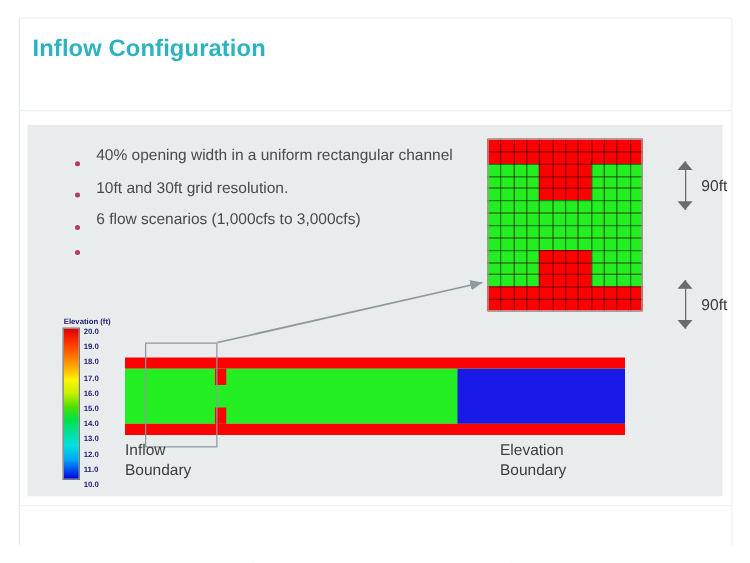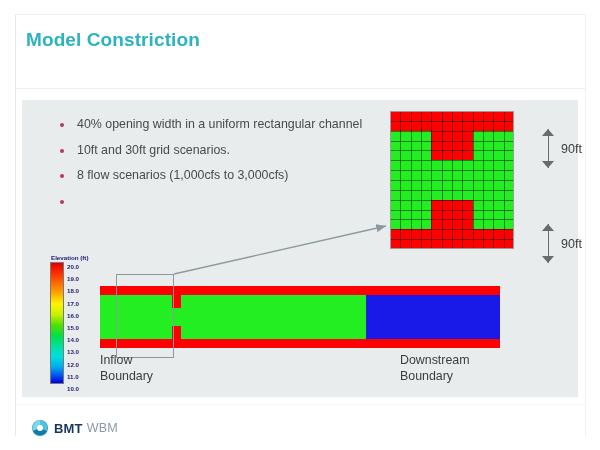--- a/index.html
+++ b/index.html
@@ -29,21 +29,21 @@
   }
 
   
   .panel{
     position:absolute;left:22px;top:100px;width:556px;height:297px;
     background:#e8eced;
   }
 
   
   .bullets{position:absolute;left:38px;top:16px;width:330px;}
-  .bullet{display:flex;align-items:flex-start;margin-bottom:9px;}
+  .bullet{display:flex;align-items:flex-end;margin-bottom:9px;}
   .bullet .dot{
     width:4px;height:4px;border-radius:50%;background:#b33a5c;
     margin:7px 13px 0 0;flex:0 0 auto;
   }
   .bullet .btxt{
     font-size:12.4px;color:#4a4a4a;line-height:16.5px;
   }
 
   
   .mesh-wrap{position:absolute;left:368px;top:11px;}
@@ -114,38 +114,38 @@
 </head>
 <body>
 
 <div class="slide">
 
   <div class="frame-left"></div>
   <div class="frame-top"></div>
   <div class="frame-right"></div>
 
   <div class="title-block">
-    <div class="title-line2">Model Constriction</div>
+    <div class="title-line2">Inflow Configuration</div>
   </div>
   <div class="title-divider"></div>
 
   <div class="panel">
 
     <div class="bullets">
       <div class="bullet">
         <span class="dot"></span>
         <span class="btxt">40% opening width in a uniform rectangular channel</span>
       </div>
       <div class="bullet">
         <span class="dot"></span>
-        <span class="btxt">10ft and 30ft grid scenarios.</span>
+        <span class="btxt">10ft and 30ft grid resolution.</span>
       </div>
       <div class="bullet">
         <span class="dot"></span>
-        <span class="btxt">8 flow scenarios (1,000cfs to 3,000cfs)</span>
+        <span class="btxt">6 flow scenarios (1,000cfs to 3,000cfs)</span>
       </div>
       <div class="bullet">
         <span class="dot"></span>
       </div>
     </div>
 
     <div class="mesh-wrap">
       <div class="mesh" id="mesh">
           <div class="mesh-cell" style="left: 113.667px; top: 128.143px; width: 10.3333px; height: 9.85714px; background: rgb(255, 0, 0);"></div>
           <div class="mesh-cell" style="left: 103.333px; top: 128.143px; width: 10.3333px; height: 9.85714px; background: rgb(255, 0, 0);"></div>
@@ -397,33 +397,22 @@
         </marker>
       </defs>
       <line x1="152" y1="174" x2="364" y2="126" stroke="#8c9a9e" stroke-width="1.4" marker-end="url(#ah)"></line>
     </svg>
 
     <div class="blabel inflow">
       <div>Inflow</div>
       <div>Boundary</div>
     </div>
     <div class="blabel downstream">
-      <div>Downstream</div>
+      <div>Elevation</div>
       <div>Boundary</div>
     </div>
 
   </div>
 
   <div class="footer-divider"></div>
 
-  <div class="logo">
-    <svg class="logo-mark" viewBox="0 0 40 40">
-      <circle cx="20" cy="20" r="16" fill="#1f9ec4"></circle>
-      <path d="M20 4 A16 16 0 0 1 33 27 L20 20 Z" fill="#4fc3dd"></path>
-      <path d="M20 4 A16 16 0 0 0 6 26 L20 20 Z" fill="#7fd6e8"></path>
-      <path d="M6 26 A16 16 0 0 0 34 26 L20 20 Z" fill="#1677a8"></path>
-      <circle cx="20" cy="20" r="6" fill="#ffffff"></circle>
-    </svg>
-    <span class="logo-bmt">BMT</span>
-    <span class="logo-wbm">WBM</span>
-  </div>
 
 </div>
 
 </body></html>

